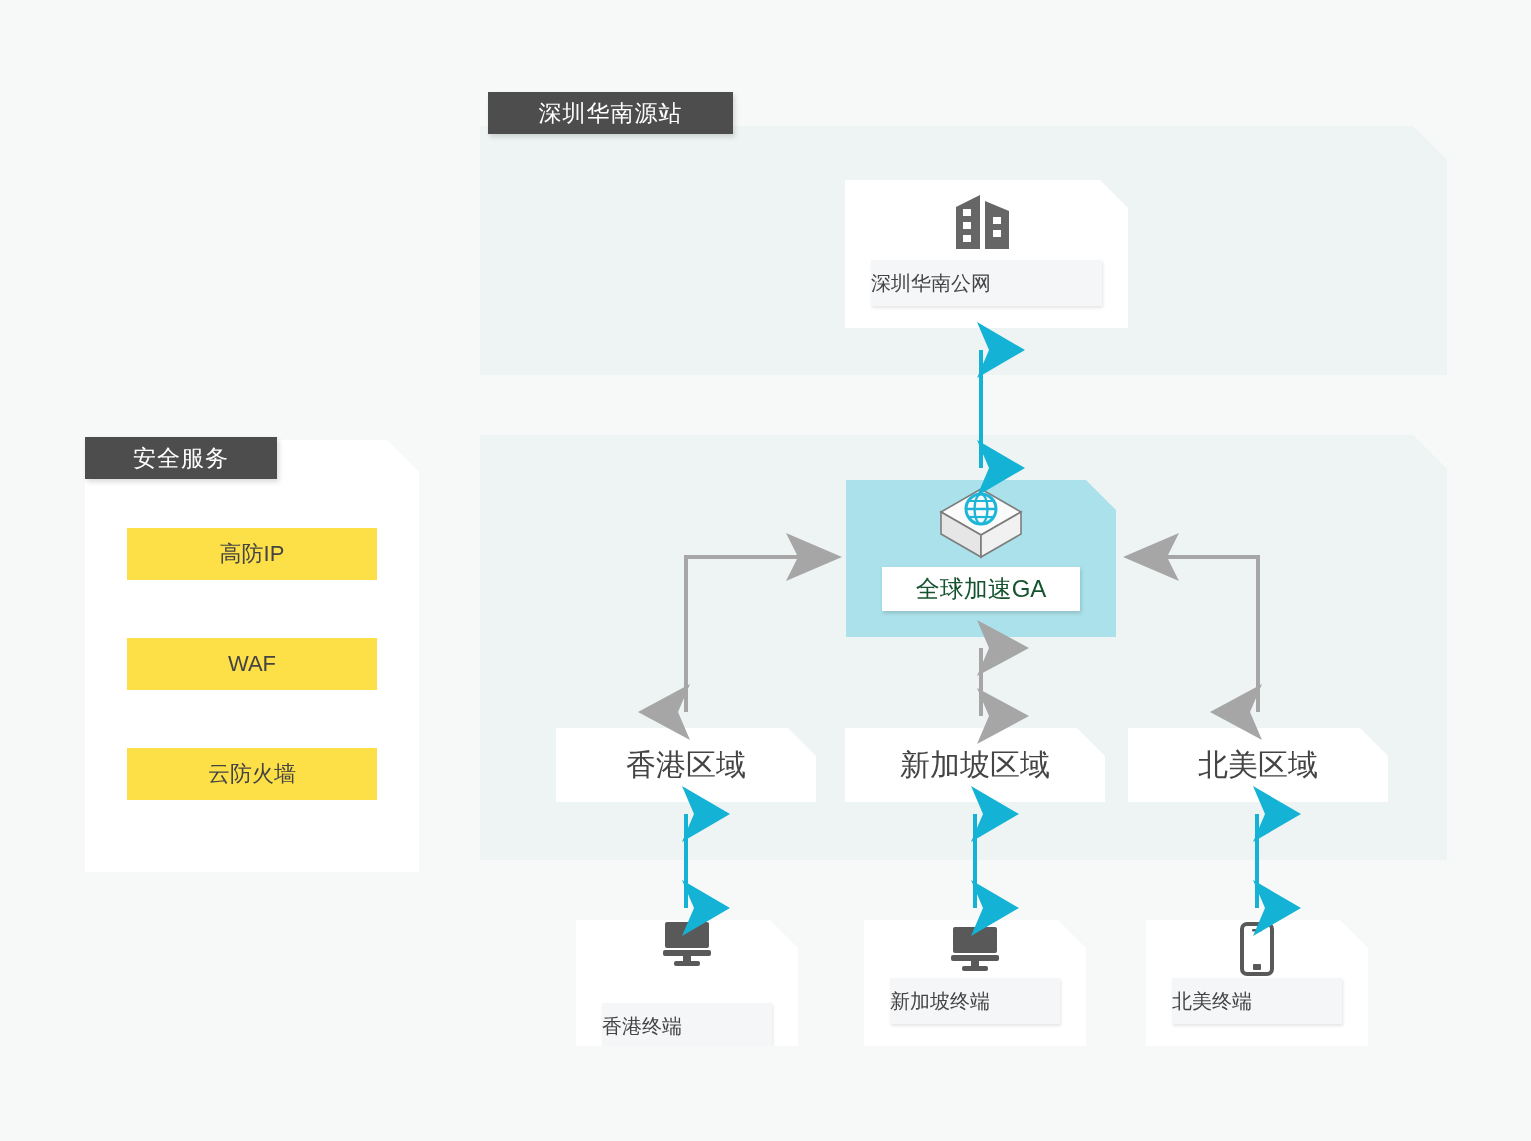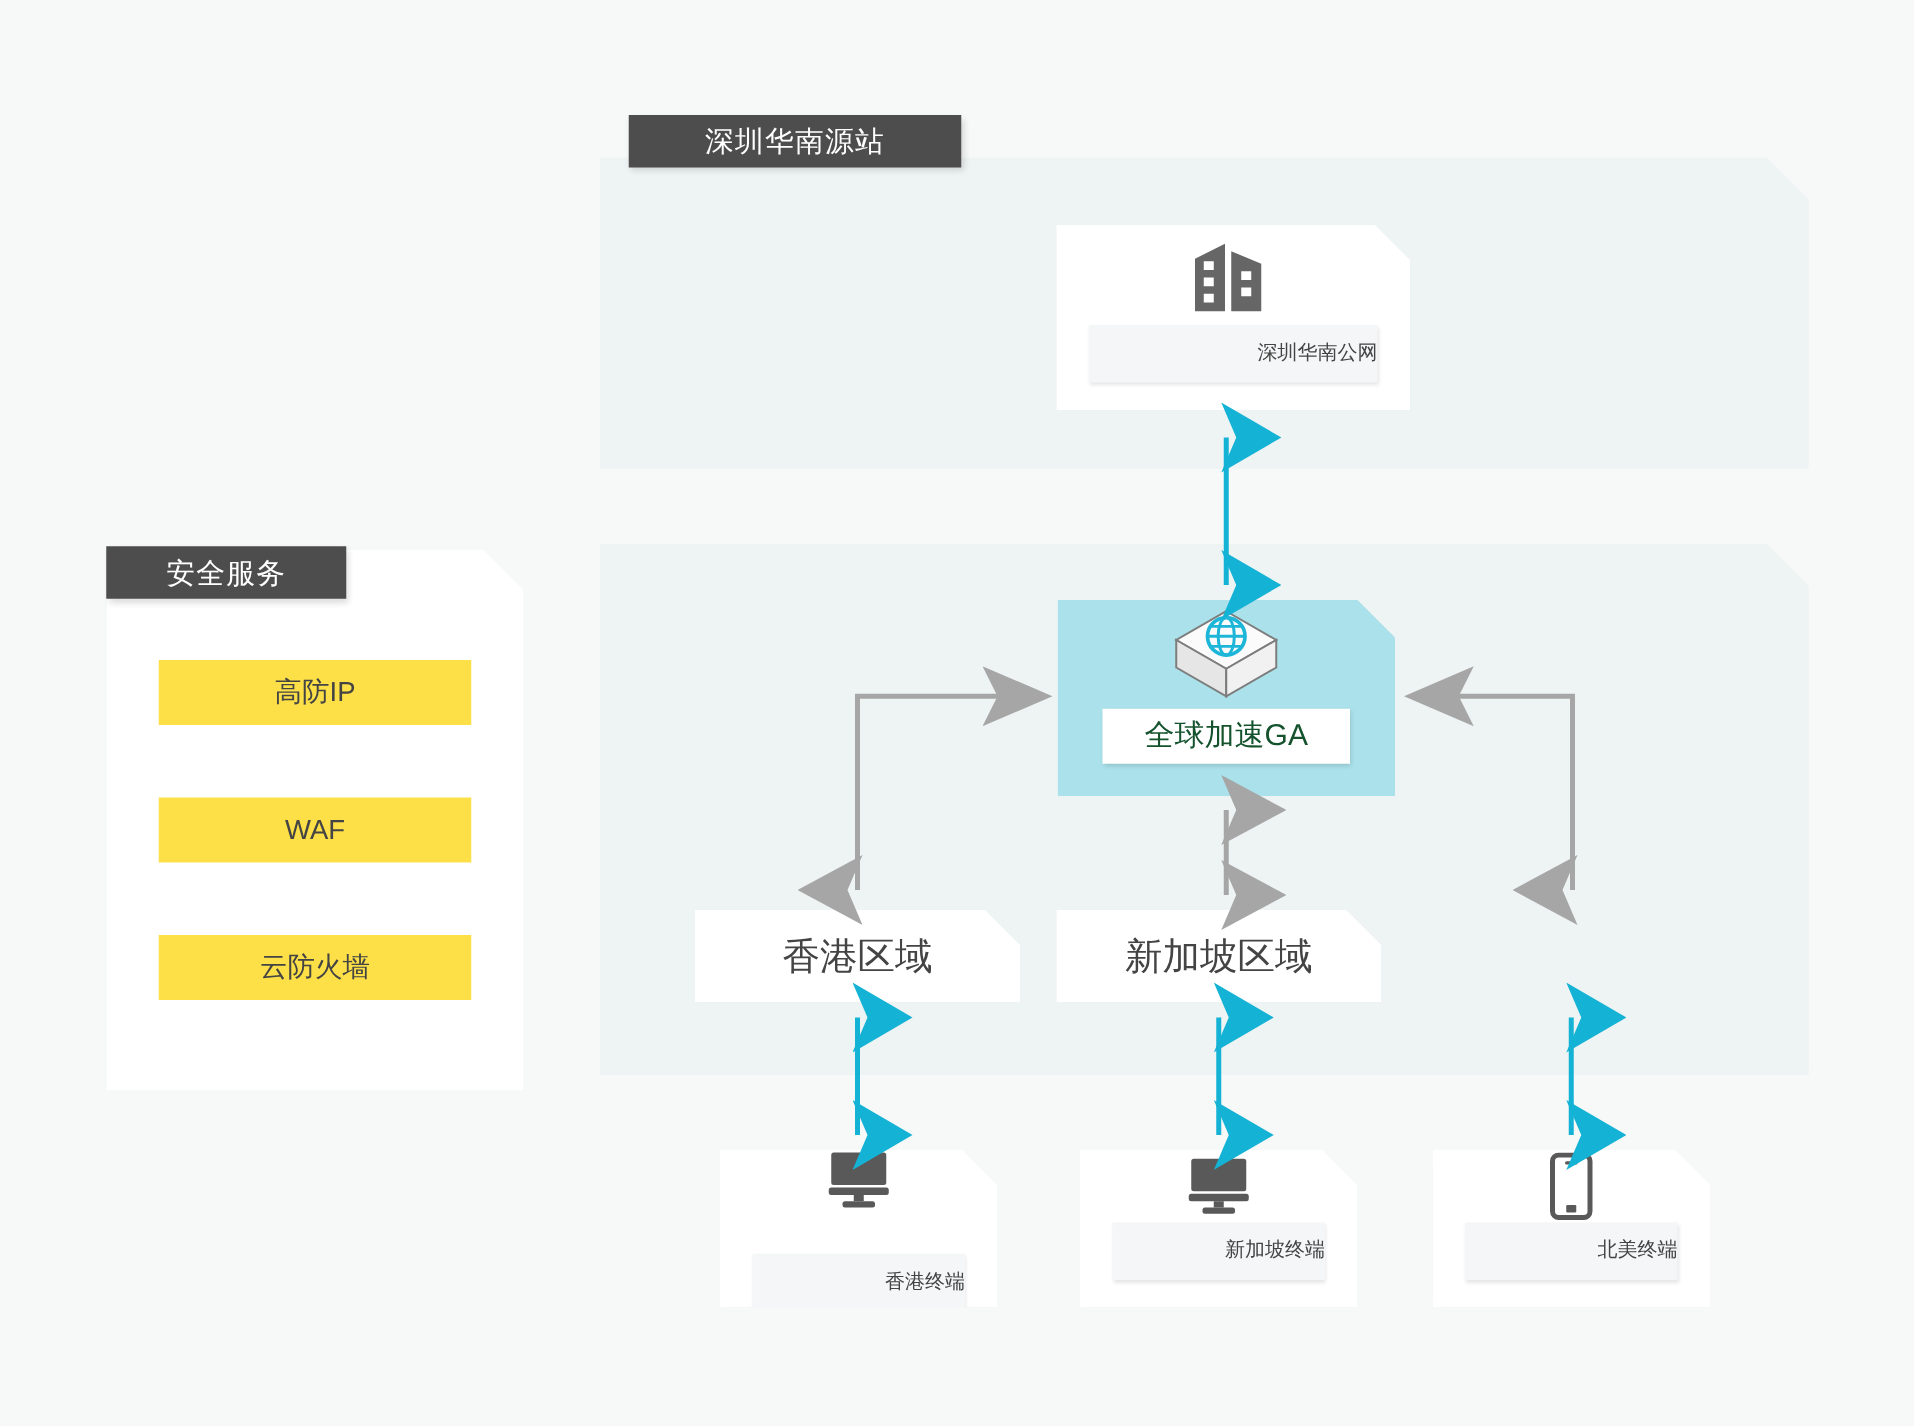--- a/index.html
+++ b/index.html
@@ -43,24 +43,24 @@
     align-items: center;
   }
   .card .icon-wrap {
     display: flex; align-items: center; justify-content: center;
     flex: 1 1 auto;
     width: 100%;
   }
   .card .cap {
     background: #f4f6f7;
     color: #444444;
-    font-size: 16px;
+    font-size: 20px;
     line-height: 46px;
     height: 46px;
-    text-align: right;
+    text-align: left;
     align-self: stretch;
     margin: 0 26px 22px 26px;
     box-shadow: 1px 2px 3px rgba(0,0,0,0.10);
     white-space: nowrap;
   }
 
   
   .region {
     position: absolute;
     background: #ffffff;
@@ -109,21 +109,21 @@
   
   .conn { position: absolute; overflow: visible; }
   svg { display: block; }
 </style>
 </head>
 <body>
 
 <div id="stage">
 
   <div class="panel cut" style="left:480px; top:126px; width:967px; height:249px;"></div>
-  <div class="panel-tab" style="left:503px; top:92px; width:266px; height:42px;">
+  <div class="panel-tab" style="left:488px; top:92px; width:245px; height:42px;">
     <span>深圳华南源站</span>
   </div>
 
   <div class="panel cut" style="left:480px; top:435px; width:967px; height:425px;"></div>
 
   <div class="sec-card" style="left:85px; top:440px; width:334px; height:432px;">
     <div class="sec-item" style="top:88px;">
       <span>高防IP</span>
     </div>
     <div class="sec-item" style="top:198px;">
@@ -167,20 +167,23 @@
     </div>
     <div class="cap">全球加速GA</div>
   </div>
 
   <div class="region" style="left:556px; top:728px; width:260px; height:74px;">
     <span>香港区域</span>
   </div>
   <div class="region" style="left:845px; top:728px; width:260px; height:74px;justify-content:center;">
     <span>新加坡区域</span>
   </div>
+  <div class="region" style="left:1128px; top:728px; width:260px; height:74px;">
+    <span>北美区域</span>
+  </div>
 
   <div class="card" style="left:576px; top:920px; width:222px; height:126px;gap:35px;">
     <div class="icon-wrap">
       <svg width="52" height="48" viewBox="0 0 52 48" aria-hidden="true">
         <rect x="4" y="2" width="44" height="26" rx="2" fill="#595959"></rect>
         <rect x="2" y="30" width="48" height="6" rx="2" fill="#595959"></rect>
         <rect x="22" y="36" width="8" height="5" fill="#595959"></rect>
         <rect x="13" y="41" width="26" height="5" rx="2" fill="#595959"></rect>
       </svg>
     </div>

